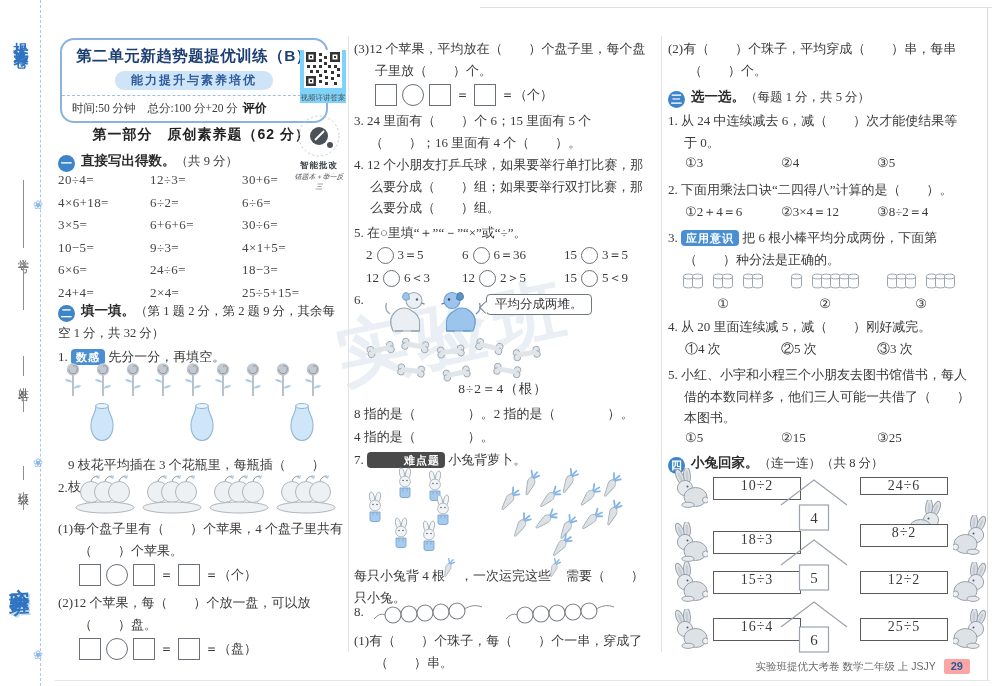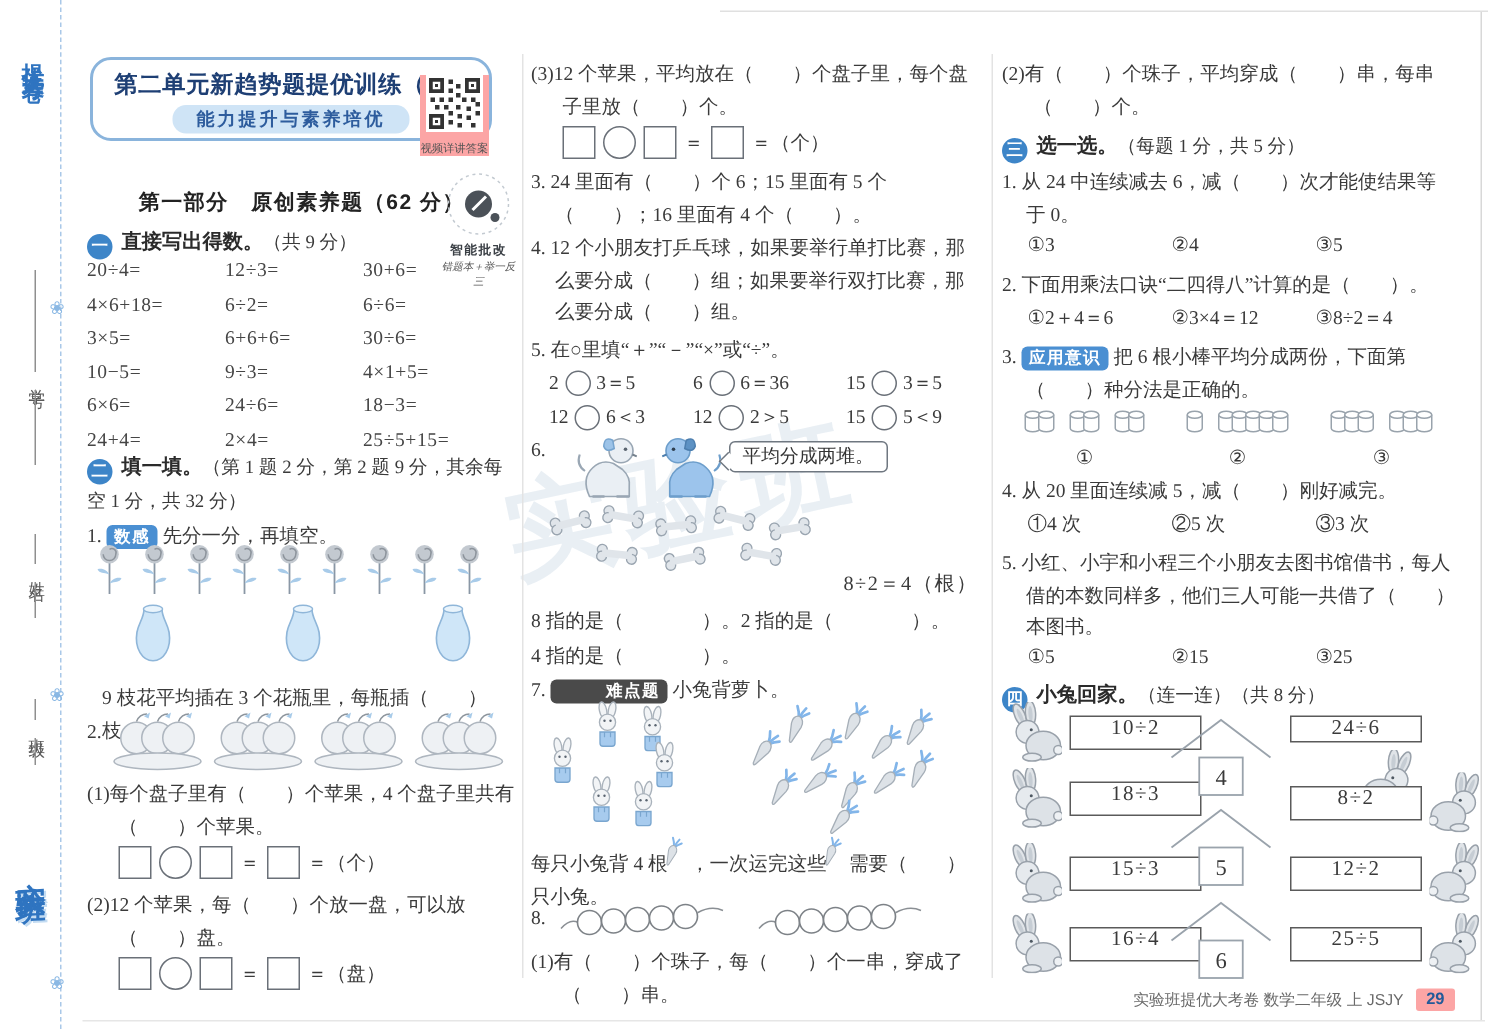--- a/index.html
+++ b/index.html
@@ -36,21 +36,21 @@
               background:#fff;padding:6px 0 3px;}
   .hb-title{font:bold 15.5px "Liberation Sans",sans-serif;color:#1e3f74;text-align:center;letter-spacing:0.5px;}
   .hb-sub-wrap{text-align:center;margin-top:3px;}
   .hb-sub{display:inline-block;background:#cfe4f6;color:#2d5c9d;border-radius:9px;padding:1px 16px;
           font:bold 12px "Liberation Sans",sans-serif;letter-spacing:2px;}
   .hb-meta{border-top:1px dashed #9cc0e4;margin-top:5px;padding:4px 0 1px 10px;
            font:11.5px "Liberation Serif",serif;color:#3a3a3a;}
   .hb-gap{display:inline-block;width:12px;}
   .hb-eval{font-family:"Liberation Sans",sans-serif;font-size:12px;color:#222;margin-left:5px;font-weight:bold;}
 
-  .qr-wrap{top:50px;left:222px;width:46px;text-align:center;background:#fca5a5;z-index:2;}
+  .qr-wrap{top:50px;left:242px;width:46px;text-align:center;background:#7dd3fc;z-index:2;}
   .qr-label{font:7.5px "Liberation Sans",sans-serif;color:#555;margin-top:1px;}
   .stamp-wrap{top:114px;left:234px;width:54px;text-align:center;z-index:2;}
   .stamp-t1{font:bold 8.5px "Liberation Sans",sans-serif;color:#3a3f45;margin-top:-2px;letter-spacing:1px;}
   .stamp-t2{font:italic 7px "Liberation Serif",serif;color:#555;}
 
   .part-title{top:126px;left:0;width:252px;text-align:right;font:bold 14px "Liberation Sans",sans-serif;
               color:#222;letter-spacing:1px;}
 
   .sec-h{font:bold 13.5px "Liberation Sans",sans-serif;color:#2b2b2b;line-height:21px;}
   .sec-num{display:inline-block;width:17px;height:17px;border-radius:50%;background:#3d85c8;color:#fff;
@@ -81,21 +81,21 @@
   .q5-cell{display:flex;align-items:center;gap:4px;}
   .q5c{width:15px;height:15px;border:1px solid #6a7078;border-radius:50%;display:inline-block;flex:0 0 auto;}
 
   .bubble{border:1px solid #6f7780;border-radius:4px;padding:1px 8px;font:12.5px "Liberation Serif",serif;
           color:#333;background:#fff;white-space:nowrap;width:auto;}
   .bubble:before{content:"";position:absolute;left:-6px;top:8px;width:8px;height:8px;background:#fff;
           border-left:1px solid #6f7780;border-bottom:1px solid #6f7780;transform:rotate(45deg);}
 
   .bones-box{height:42px;}
   .bones-box span{position:absolute;}
-  .center-eq{text-align:right;font:13.5px "Liberation Serif",serif;letter-spacing:1px;}
+  .center-eq{text-align:center;font:13.5px "Liberation Serif",serif;letter-spacing:1px;}
 
   #q7-fig{height:88px;}
   #q7-fig .rb,#q7-fig .cr{position:absolute;}
   .carrot-inline{display:inline-block;width:13px;height:20px;vertical-align:-4px;margin:0 1px;text-indent:0;}
   .carrot-inline svg{transform:rotate(20deg) scale(0.75);transform-origin:top left;}
 
   .opts{display:flex;padding-left:17px;font:13px "Liberation Serif",serif;color:#3a3a3a;}
   .opts span{width:96px;flex:0 0 auto;}
 
   .stick-opts{display:flex;gap:26px;align-items:flex-end;padding-left:14px;width:auto;}
@@ -151,20 +151,23 @@
 
   <div class="watermark">实验班</div>
 
   <div class="colsep" style="left:348px"></div>
   <div class="colsep" style="left:661px"></div>
 
   <div class="col" id="col1" style="left:58px;width:288px">
     <div class="header-box">
       <div class="hb-title">第二单元新趋势题提优训练（B）</div>
       <div class="hb-sub-wrap"><span class="hb-sub">能力提升与素养培优</span></div>
+      <div class="hb-meta">
+        <span>时间:50 分钟</span><span class="hb-gap"></span><span>总分:100 分+20 分</span><span class="hb-eval">评价</span>
+      </div>
     </div>
     <div class="qr-wrap">
       <div id="qr-box"><svg width="38" height="38" viewBox="0 0 38 38">
             <rect width="38" height="38" fill="#fff"></rect>
             <g fill="#333">
               <path d="M2 2h10v10H2z M26 2h10v10H26z M2 26h10v10H2z"></path>
             </g>
             <g fill="#fff">
               <path d="M4.5 4.5h5v5h-5z M28.5 4.5h5v5h-5z M4.5 28.5h5v5h-5z"></path>
             </g>
@@ -917,21 +920,21 @@
               </g>
               <circle cx="17" cy="20" r="7.6" fill="#e6eaee" stroke="#99a1aa" stroke-width="1"></circle>
               <circle cx="19.5" cy="18.5" r="1" fill="#4e5862"></circle>
               <path d="M23.8 21.5 L27 20.8" stroke="#99a1aa" stroke-width="0.8"></path>
               <ellipse cx="27.5" cy="29" rx="11.5" ry="9.5" fill="#dde2e7" stroke="#99a1aa" stroke-width="1"></ellipse>
               <ellipse cx="20" cy="36.8" rx="6.2" ry="2.6" fill="#e6eaee" stroke="#99a1aa" stroke-width="1"></ellipse>
               <circle cx="37.5" cy="32" r="3" fill="#eef1f4" stroke="#99a1aa" stroke-width="1"></circle>
             </svg></span>
           <span class="m-label">10÷2</span>
         </div>
-        <div class="m-left" style="top: 44px;">
+        <div class="m-left" style="top: 54px;">
           <span><svg width="40" height="40" viewBox="0 0 40 40">
               <g fill="#e0e4e8" stroke="#99a1aa" stroke-width="1">
                 <ellipse cx="12" cy="9" rx="3.4" ry="8.2" transform="rotate(-24 12 9)"></ellipse>
                 <ellipse cx="19" cy="7.5" rx="3.4" ry="8.2" transform="rotate(-4 19 7.5)"></ellipse>
               </g>
               <g fill="#c6cdd4">
                 <ellipse cx="12.3" cy="9.5" rx="1.4" ry="5.4" transform="rotate(-24 12.3 9.5)"></ellipse>
                 <ellipse cx="19" cy="8" rx="1.4" ry="5.4" transform="rotate(-4 19 8)"></ellipse>
               </g>
               <circle cx="17" cy="20" r="7.6" fill="#e6eaee" stroke="#99a1aa" stroke-width="1"></circle>

